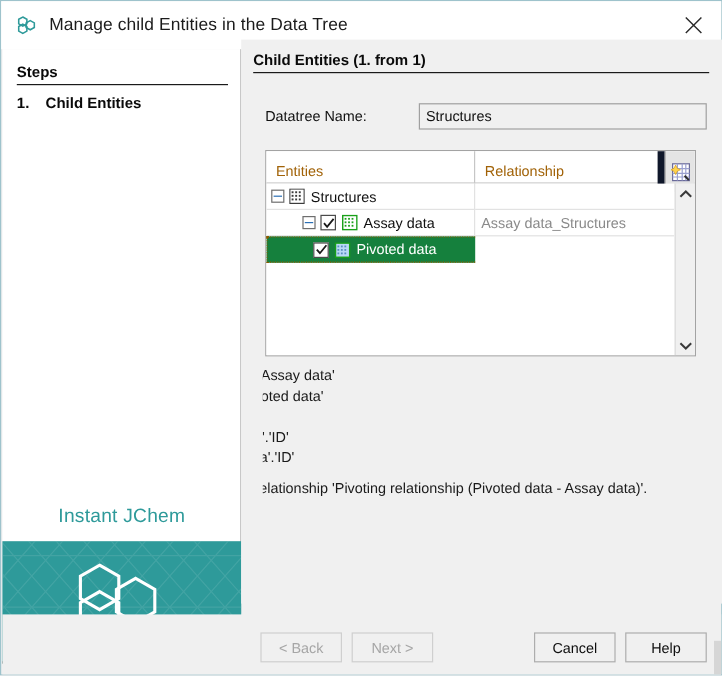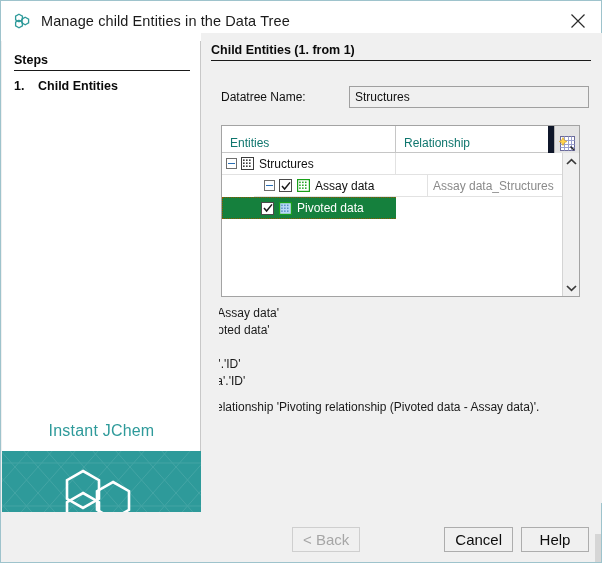--- a/index.html
+++ b/index.html
@@ -72,21 +72,21 @@
   }
 
   
   .tablewrap{
     position:absolute;left:20px;top:92px;width:359px;height:172px;
     background:#ffffff;border:1px solid #a3a3a3;box-sizing:border-box;
     display:flex;flex-direction:column;
   }
   .thead{display:flex;height:26px;flex:0 0 auto;border-bottom:1px solid #c6c6c6;background:#ffffff;}
   .th{
-    display:flex;align-items:center;padding-left:8px;font-size:12px;color:#0f766e;
+    display:flex;align-items:center;padding-left:8px;font-size:12px;color:#a16207;
     box-sizing:border-box;height:34px;
   }
   .th.entities{width:174px;border-right:1px solid #c6c6c6;}
   .th.relationship{flex:1 1 auto;border-right:6px solid #0f172a;}
   .th.corner{
     width:25px;flex:0 0 auto;padding:0;justify-content:center;
     background:#e4e4e4;border-left:1px solid #b5b5b5;cursor:pointer;
   }
 
   .tbody-wrap{flex:1 1 auto;display:flex;min-height:0;}
@@ -134,21 +134,21 @@
 
   
   .footer{
     position:absolute;left:1px;top:511px;width:599px;height:50px;
     background:#f0f0f0;box-sizing:border-box;
   }
   .btnbar{position:absolute;right:12px;top:15px;display:flex;gap:8px;}
   .btn{
     min-width:68px;height:25px;padding:0 10px;box-sizing:border-box;
     background:#f0f0f0;border:1px solid #adadad;
-    font-size:15px;color:#0d0d0d;font-family:"Liberation Sans","DejaVu Sans",sans-serif;
+    font-size:12px;color:#0d0d0d;font-family:"Liberation Sans","DejaVu Sans",sans-serif;
     display:flex;align-items:center;justify-content:center;cursor:pointer;
   }
   .btn.disabled{color:#a6a6a6;border-color:#cfcfcf;cursor:default;}
   .btn.default{border:2px solid #0a72c4;font-weight:normal;margin-top:46px;}
   .scroll-nub{position:absolute;right:0;top:22px;width:6px;height:28px;background:#d6d6d6;}
 </style>
 </head>
 <body>
 
 <div class="window">
@@ -244,21 +244,21 @@
                       <rect x="8" y="8.4" width="1.6" height="1.6"></rect>
                   </g>
                 </svg>
               </span>
               <span class="lbl">Structures</span>
             </div>
             <div class="c-rel"></div>
           </div>
 
           <div class="trow">
-            <div class="c-ent" style="padding-left:10px;margin-left:32px;">
+            <div class="c-ent" style="padding-left:30px;">
               <span class="expander">
                   <i></i>
                 </span>
               <span class="chk" style="margin-left:4px;">
                 <svg width="10" height="10" viewBox="0 0 10 10">
                     <path d="M1 5 L3.6 8 L9 1.4" stroke="#1a1a1a" stroke-width="1.5" fill="none"></path>
                   </svg>
               </span>
               <span class="gridicon" style="margin-left:5px;">
                 <svg width="13" height="13" viewBox="0 0 13 13">
@@ -332,20 +332,21 @@
       <div class="line">say data'.'ID'</div>
       <div class="line">oted data'.'ID'</div>
       <div class="line gap"></div>
       <div class="line last">relationship 'Pivoting relationship (Pivoted data - Assay data)'.</div>
     </div>
   </div>
 
   <div class="footer">
     <div class="btnbar">
       <div class="btn disabled">&lt; Back</div>
+      <div class="btn disabled">Next &gt;</div>
       <div class="btn default">Finish</div>
       <div class="btn">Cancel</div>
       <div class="btn">Help</div>
     </div>
     <div class="scroll-nub"></div>
   </div>
 
 </div>
 
 </body></html>

